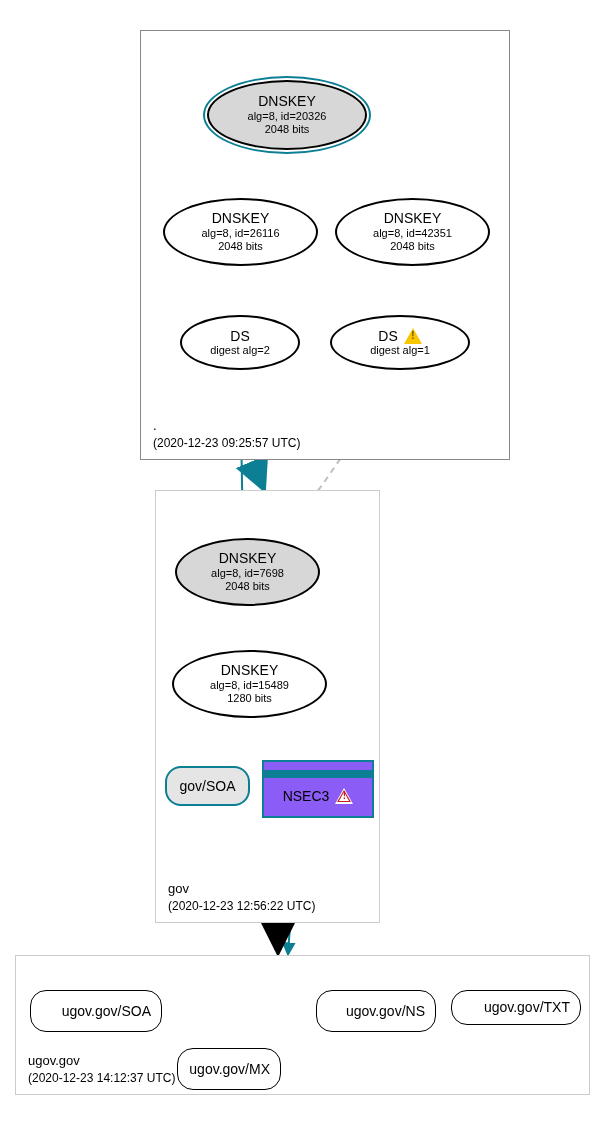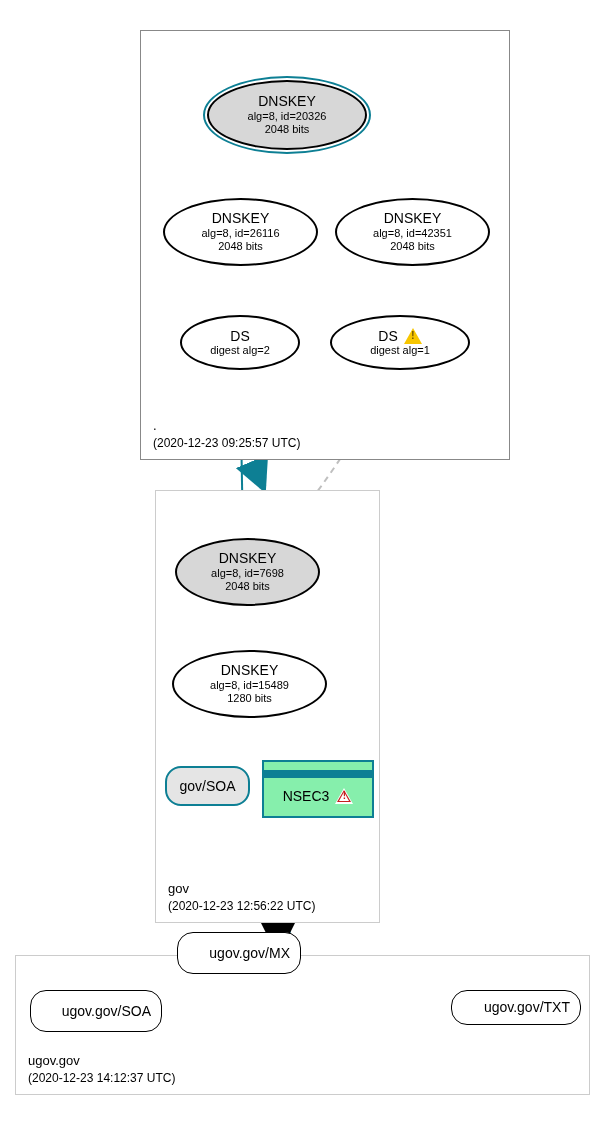--- a/index.html
+++ b/index.html
@@ -74,21 +74,21 @@
   .blackrect {
     border: 1.5px solid #000;
     border-radius: 16px;
     background: #fff;
     font-size: 14px;
     padding: 8px 10px;
     align-items: flex-end;
   }
   .recordbox {
     border: 2px solid #0d7f94;
-    background: #86efac;
+    background: #8b5cf6;
     font-size: 14px;
   }
   .recordbox .bar {
     height: 8px;
     width: 100%;
     background: #0d7f94;
     position: absolute;
     top: 8px;
     left: 0;
   }
@@ -287,20 +287,23 @@
       <span class="icon-warn-r">
         <span class="outline"></span>
           <span class="inner"></span>
       </span>
     </div>
   </div>
 
   <div class="node blackrect" style="left:30px; top:990px; width:132px; height:42px;">
     <span>ugov.gov/SOA</span>
   </div>
-  <div class="node blackrect" style="left:177px; top:932px; width:124px; height:42px;">
+  <div class="node blackrect" style="left:177px; top:1048px; width:104px; height:42px;">
     <span>ugov.gov/MX</span>
+  </div>
+  <div class="node blackrect" style="left:316px; top:990px; width:120px; height:42px;">
+    <span>ugov.gov/NS</span>
   </div>
   <div class="node blackrect" style="left:451px; top:990px; width:130px; height:35px;">
     <span>ugov.gov/TXT</span>
   </div>
 
 </div>
 
 </body></html>

